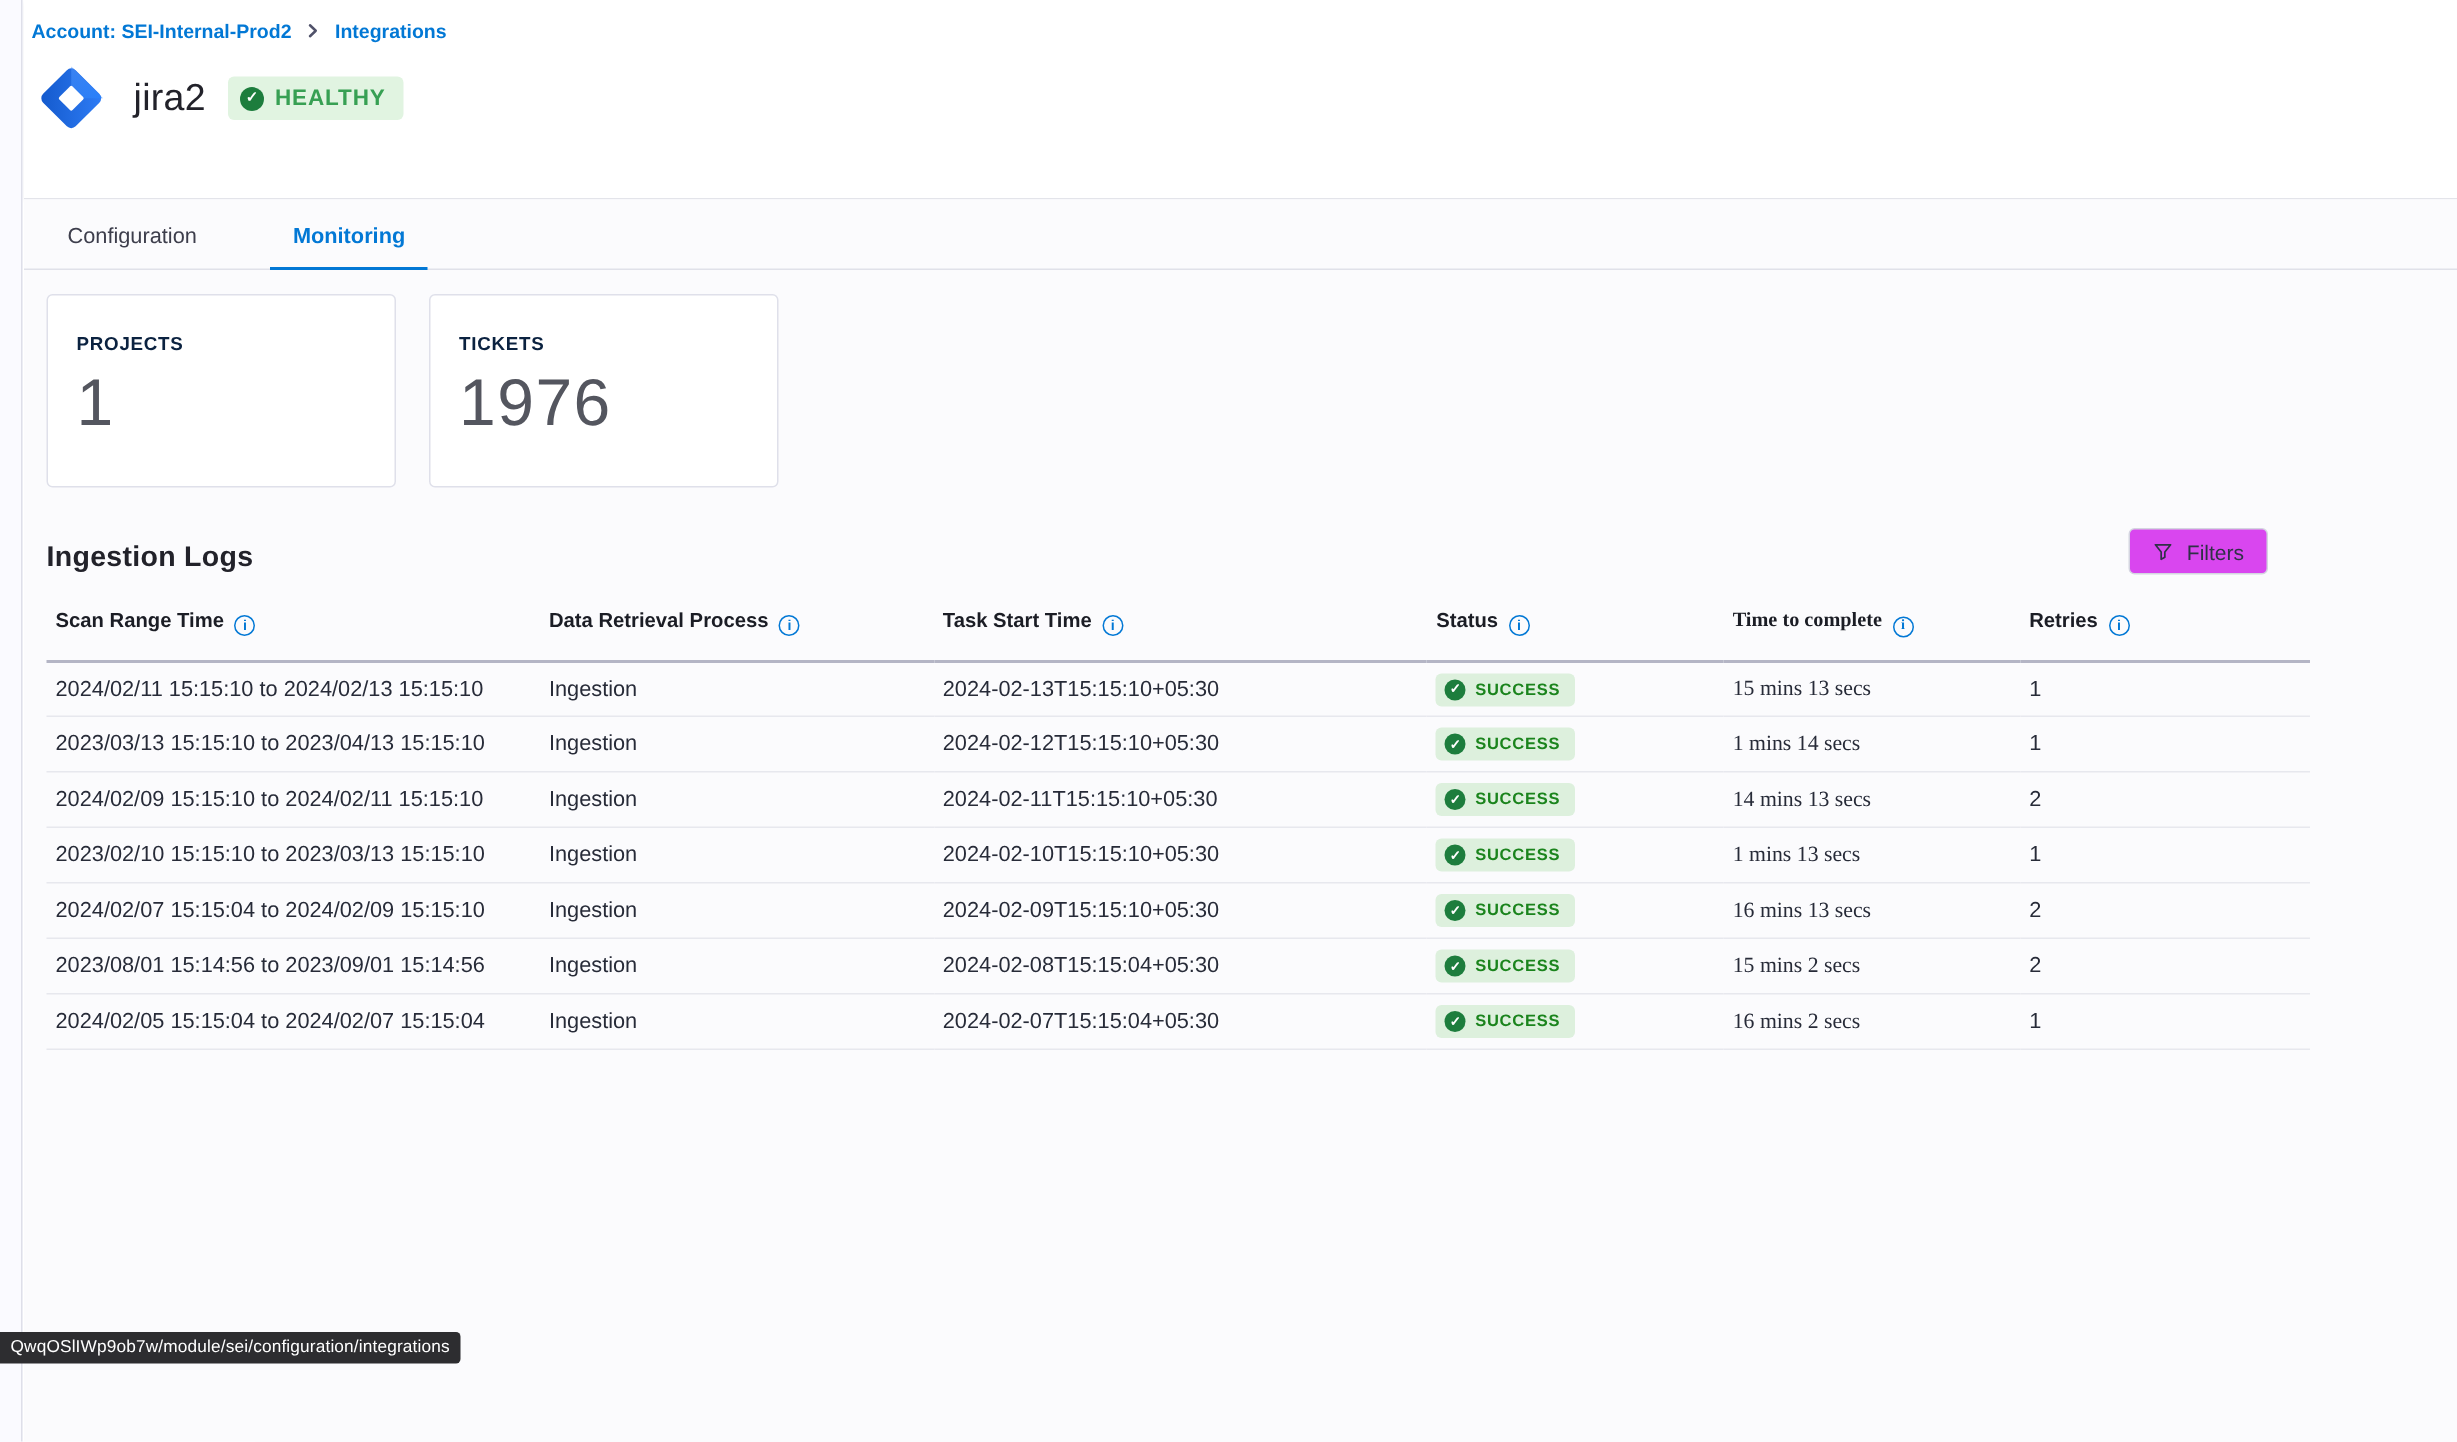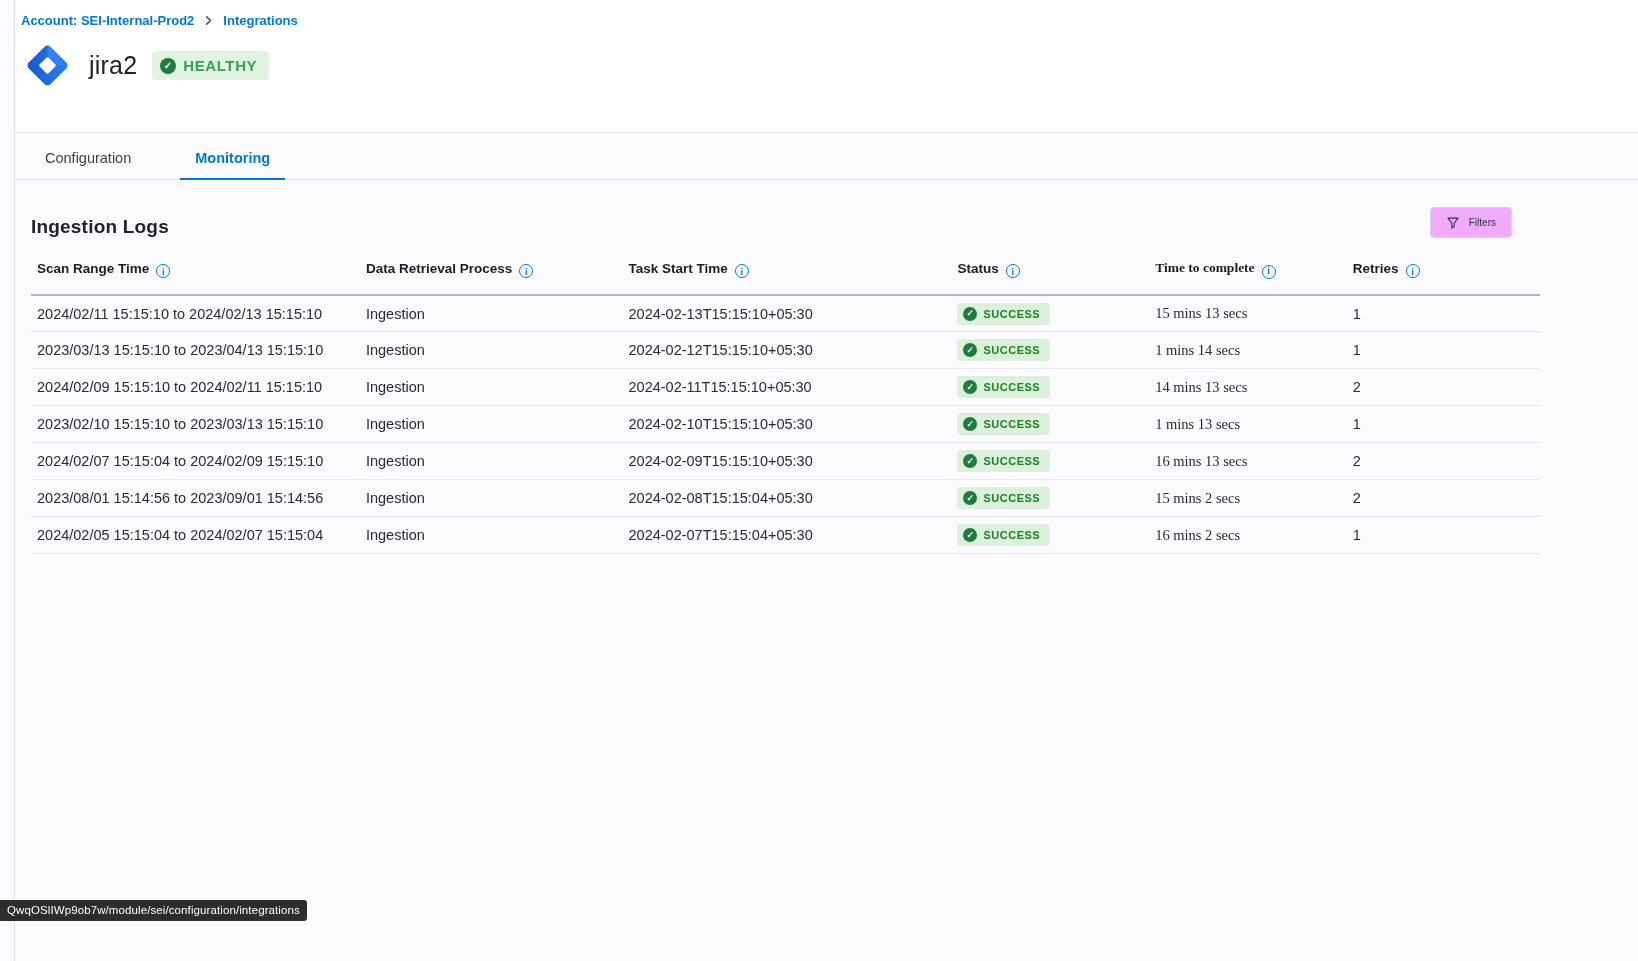--- a/index.html
+++ b/index.html
@@ -62,23 +62,23 @@
   .stat-card {
     width: 233px; height: 129px; background: #fff;
     border: 1px solid #dfe0ea; border-radius: 4px; padding: 25px 19px;
   }
   .stat-label { font-size: 12.5px; font-weight: 700; color: #0b2240; letter-spacing: .5px; }
   .stat-value { font-size: 44px; font-weight: 400; color: #54565f; margin-top: 11px; line-height: 1; letter-spacing: 1px; }
 
   .logs-header-row { display: flex; align-items: flex-end; justify-content: space-between; margin-top: 27px; }
   .filters-btn {
     display: inline-flex; align-items: center; gap: 9px; height: 31px;
-    background: #f0abfc; border: 1px solid #d4d5e0; border-radius: 4px;
+    background: #d946ef; border: 1px solid #d4d5e0; border-radius: 4px;
     padding: 0 15px; margin-right: 28px;
-    font-family: "Liberation Sans", sans-serif; font-size: 10px; color: #2f3146; cursor: pointer;
+    font-family: "Liberation Sans", sans-serif; font-size: 14px; color: #2f3146; cursor: pointer;
   }
 
   table.logs { width: 100%; border-collapse: collapse; margin-top: 14px; }
   .logs th {
     text-align: left; font-size: 13.5px; font-weight: 700; color: #1b1d25;
     padding: 8px 8px 15px 6px; border-bottom: 2px solid #b4b5c5; white-space: nowrap;
   }
   .logs td {
     font-size: 14.5px; color: #272b38; padding: 0 8px 0 6px; height: 37px;
     border-bottom: 1px solid #e7e8ee; white-space: nowrap;
@@ -98,21 +98,21 @@
   }
   .status-badge {
     display: inline-flex; align-items: center; gap: 6px;
     background: #ddf0dd; border-radius: 4px; padding: 4px 10px 4px 6px;
     font-size: 11px; font-weight: 700; letter-spacing: .5px; color: #1b841d;
   }
   .status-badge .check-circle { width: 14px; height: 14px; font-size: 9px; }
 
   
   .statusbar-tooltip {
-    position: fixed; left: 0; bottom: 40px; z-index: 30;
+    position: fixed; left: 0; bottom: 52px; z-index: 30;
     background: #2d2d30; color: #fff; font-size: 11.5px;
     padding: 4px 7px 5px; border-radius: 0 3px 3px 0; letter-spacing: .1px;
   }
 </style>
 </head>
 <body>
 
 <div class="left-strip"></div>
 
 <div class="main">
@@ -156,20 +156,30 @@
   <div class="content">
 
     <nav class="tabs-bar">
         <div class="tab"><span>Configuration</span></div>
         <div class="tab active"><span>Monitoring</span></div>
       </nav>
 
     <div class="content-body">
 
 
+      <div class="cards">
+          <div class="stat-card">
+          <div class="stat-label">PROJECTS</div>
+          <div class="stat-value">1</div>
+        </div>
+          <div class="stat-card">
+          <div class="stat-label">TICKETS</div>
+          <div class="stat-value">1976</div>
+        </div>
+        </div>
 
       <div class="logs-header-row">
         <h2 class="section-heading">Ingestion Logs</h2>
         <button class="filters-btn">
           <span style="display:inline-flex">
             <svg width="14" height="14" viewBox="0 0 16 16" fill="none">
                 <path d="M2.2 2.5h11.6L9.4 8v4l-2.8 1.6V8L2.2 2.5z" stroke="#2f3146" stroke-width="1.3" stroke-linejoin="round"></path>
               </svg>
           </span>
           <span>Filters</span>

